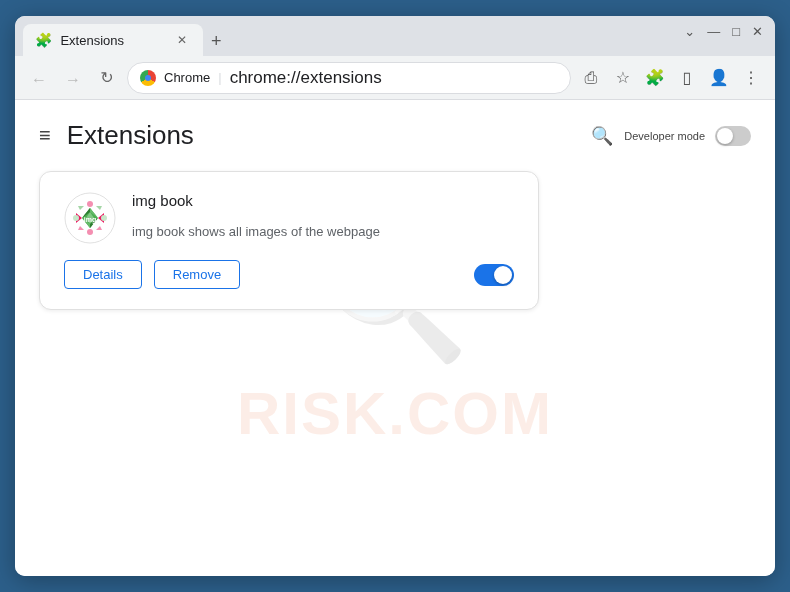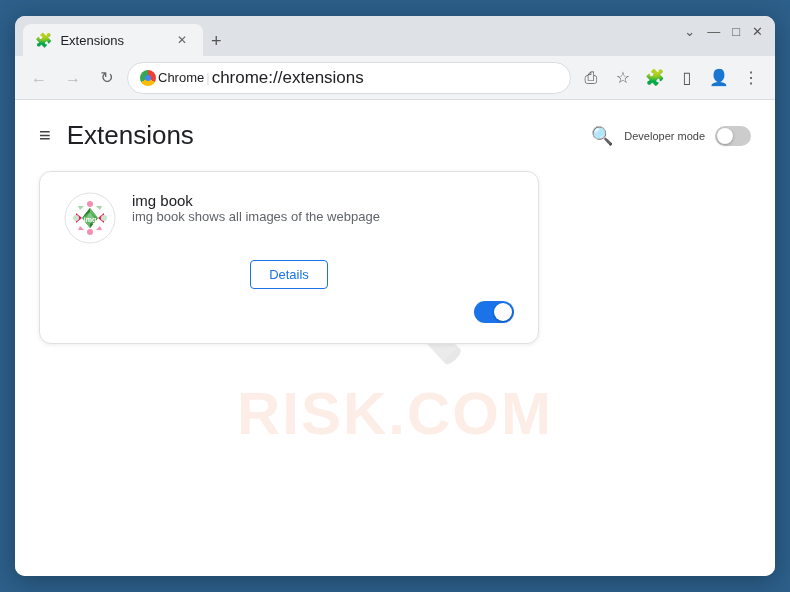--- a/index.html
+++ b/index.html
@@ -115,21 +115,21 @@
     }
     .nav-btn.disabled { color: #bbb; cursor: default; }
     .address-bar {
       flex: 1;
       background: #fff;
       border-radius: 20px;
       height: 32px;
       display: flex;
       align-items: center;
       padding: 0 12px;
-      gap: 2px;
+      gap: 8px;
       border: 1px solid #dadce0;
     }
     .chrome-icon {
       width: 16px;
       height: 16px;
       border-radius: 50%;
       background: conic-gradient(#ea4335 0deg 120deg, #fbbc05 120deg 240deg, #34a853 240deg 360deg);
       position: relative;
       flex-shrink: 0;
     }
@@ -286,31 +286,30 @@
       gap: 16px;
       margin-bottom: 16px;
     }
     .ext-info {
       flex: 1;
     }
     .ext-name {
       font-size: 15px;
       font-weight: 500;
       color: #202124;
-      margin-bottom: 0;
+      margin-bottom: 15px;
     }
     .ext-desc {
       font-size: 13px;
       color: #5f6368;
     }
     .ext-card-bottom {
       display: flex;
       align-items: center;
       gap: 12px;
-      flex-direction: column;
     }
     .ext-btn {
       border: 1px solid #1a73e8;
       background: transparent;
       color: #1a73e8;
       font-size: 13px;
       font-weight: 500;
       padding: 6px 18px;
       border-radius: 4px;
       cursor: pointer;
@@ -442,20 +441,21 @@
             </g>
           </svg>
 
           <div class="ext-info">
             <div class="ext-name">img book</div>
             <div class="ext-desc">img book shows all images of the webpage</div>
           </div>
         </div>
         <div class="ext-card-bottom">
           <button class="ext-btn">Details</button>
+          <button class="ext-btn">Remove</button>
           <div class="ext-toggle">
             <div class="ext-toggle-knob"></div>
           </div>
         </div>
       </div>
     </div>
   </div>
 </div>
 
 </body></html>

